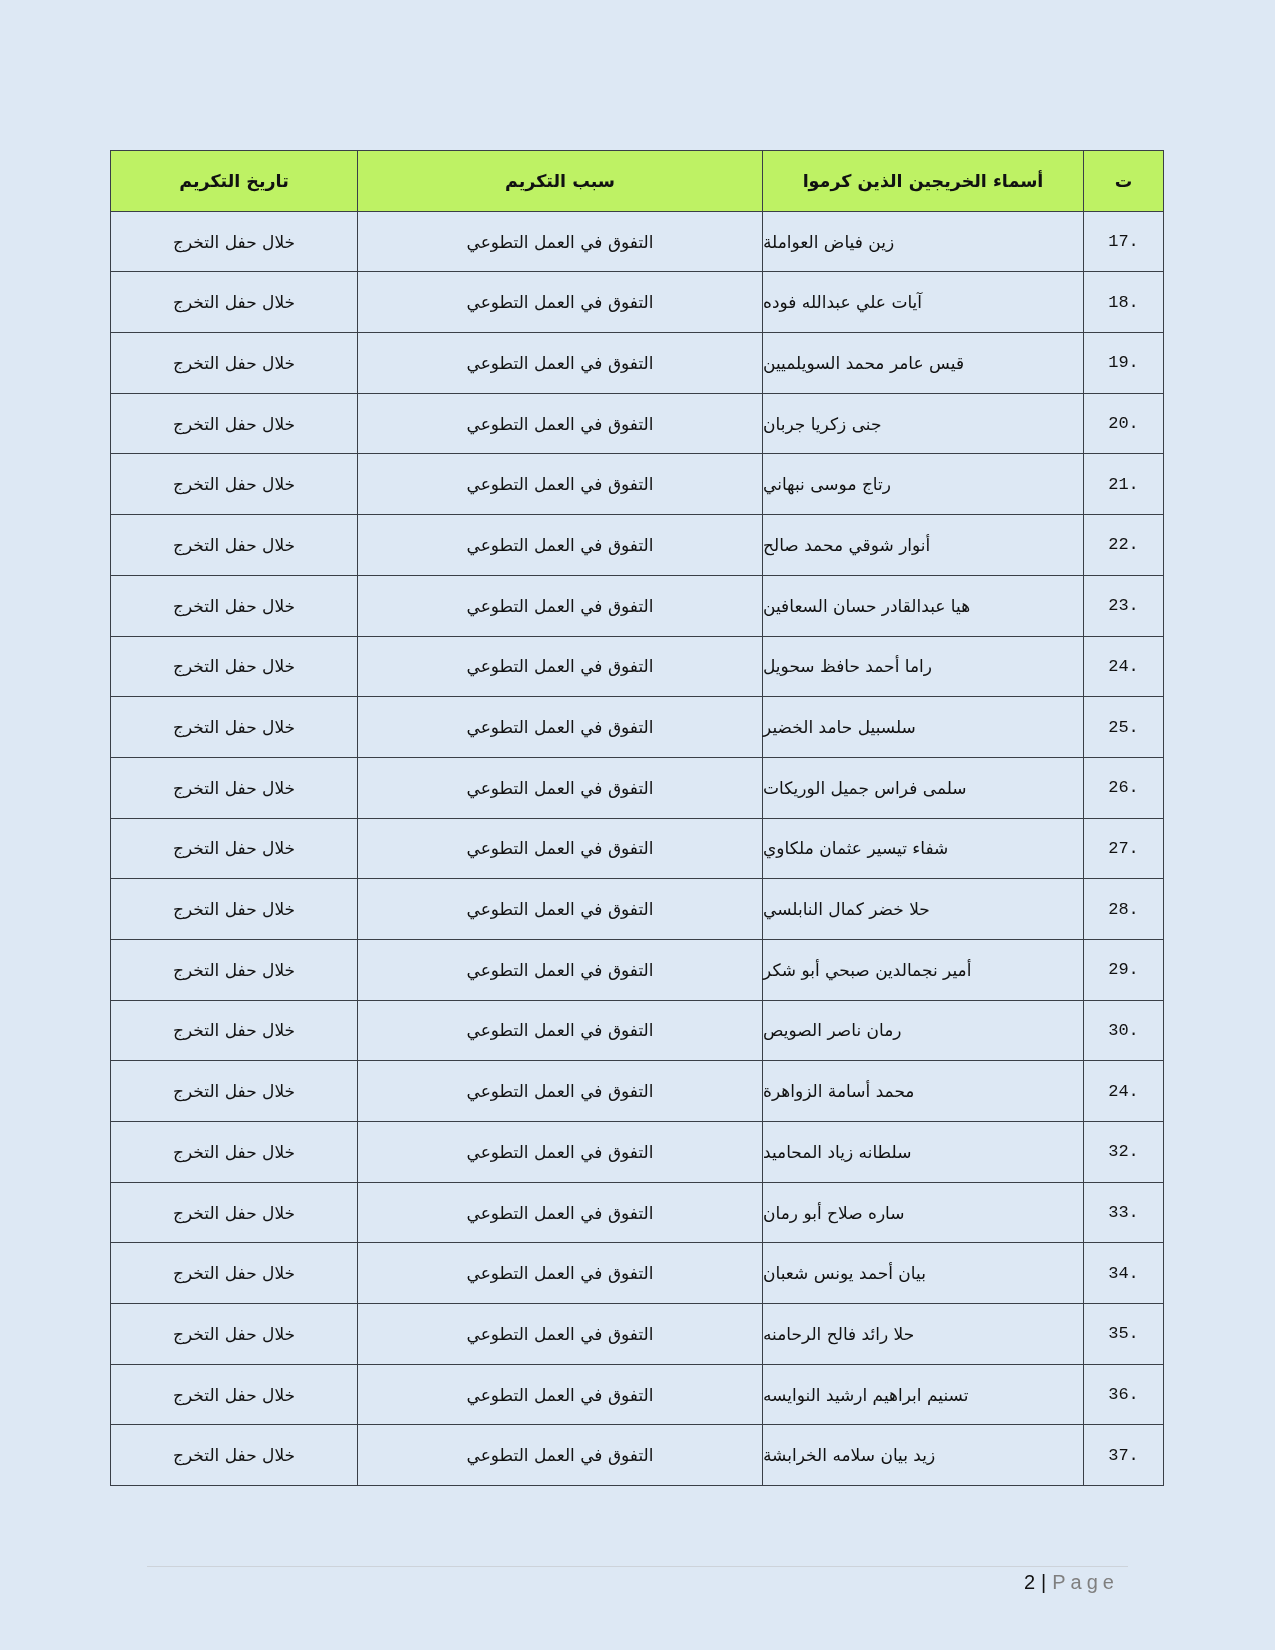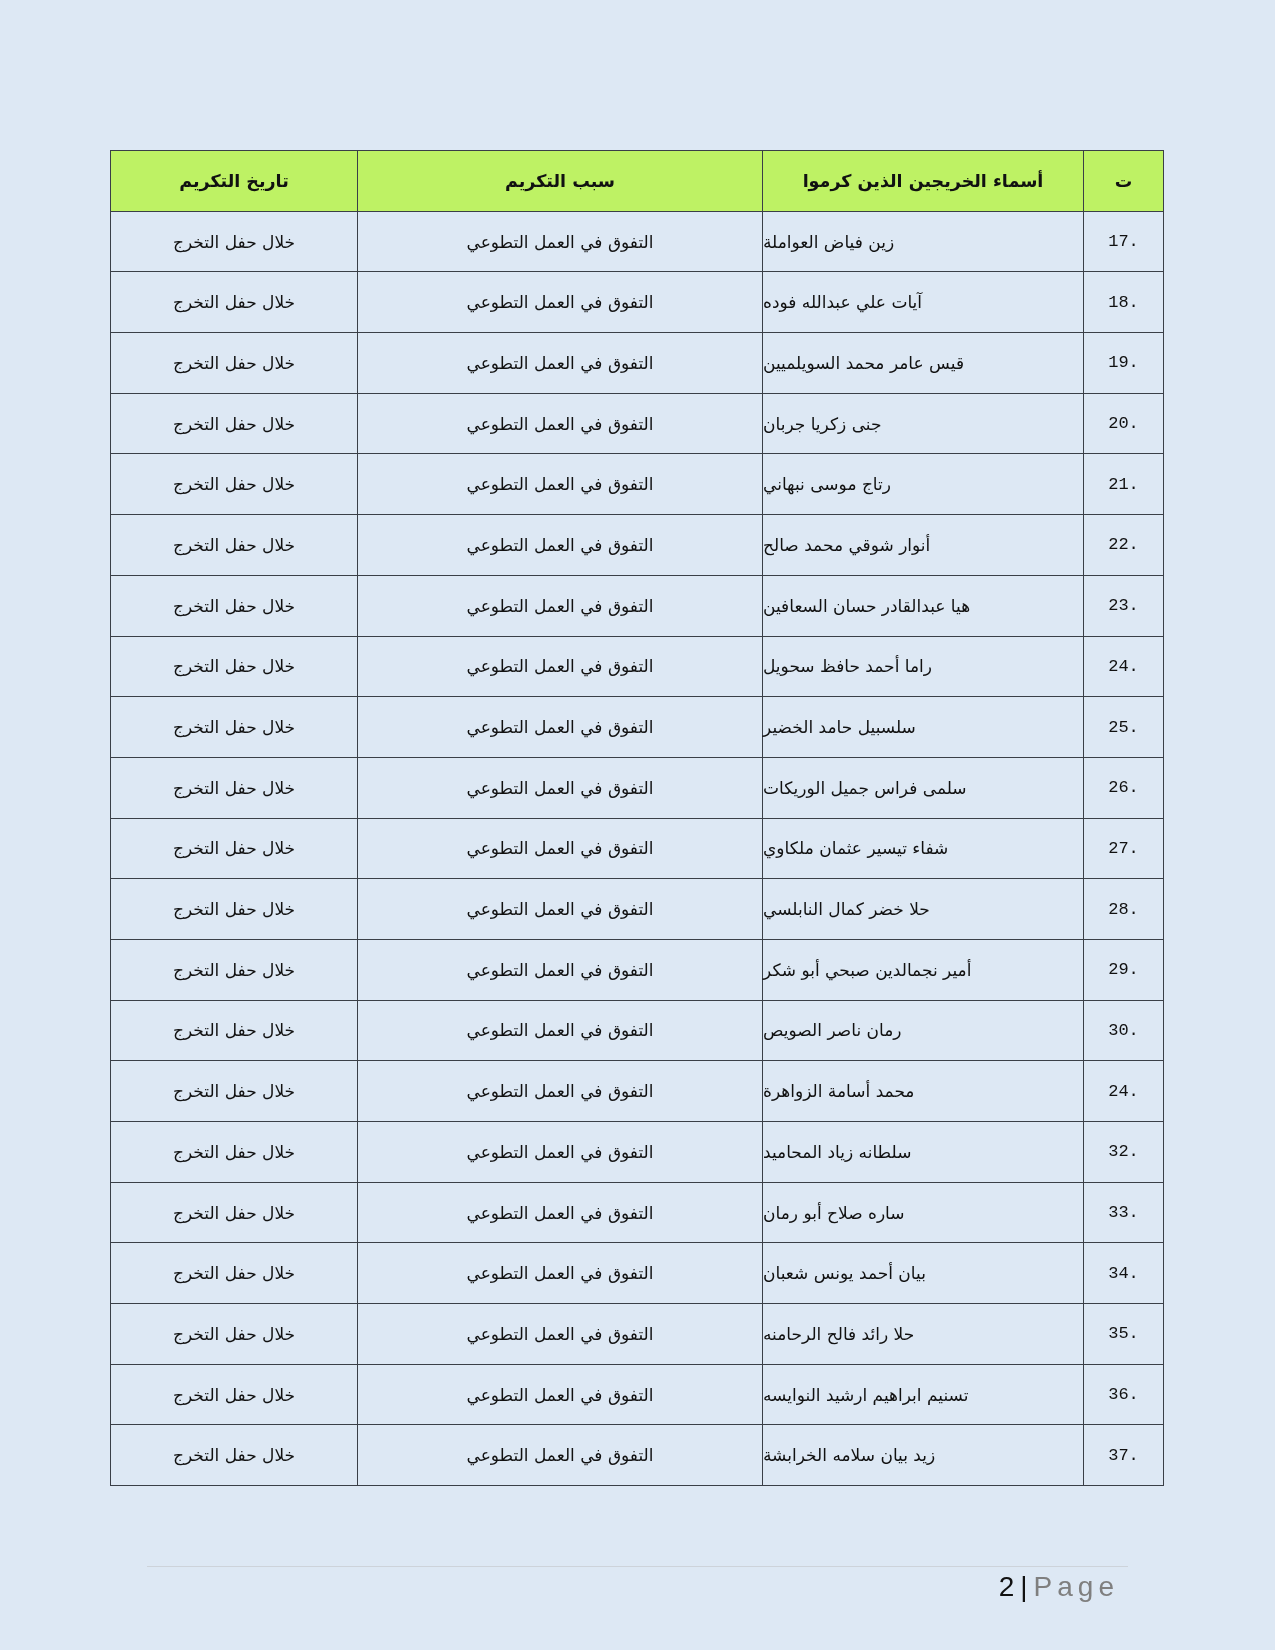--- a/index.html
+++ b/index.html
@@ -71,21 +71,21 @@
       top: 1566px;
       width: 981px;
       height: 1px;
       background: #cdd3da;
     }
     .footer {
       position: absolute;
       right: 156px;
       top: 1571px;
       font-family: "Liberation Sans", sans-serif;
-      font-size: 28px;
+      font-size: 20px;
       direction: ltr;
       white-space: nowrap;
       text-align: center;
     }
     .footer .pnum { color: #111; }
     .footer .sep { color: #111; margin: 0 6px; }
     .footer .pword { color: #7f7f7f; letter-spacing: 5px; }
   </style>
 </head>
 <body>

